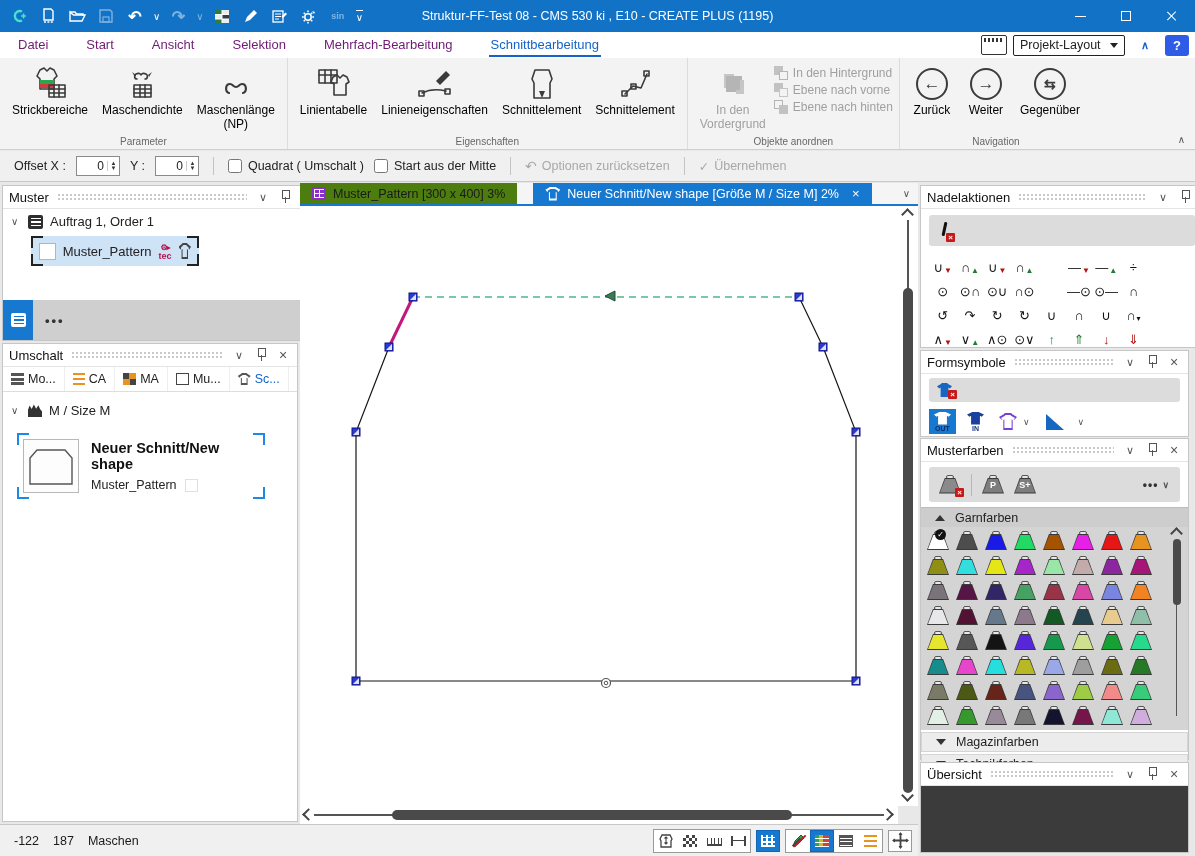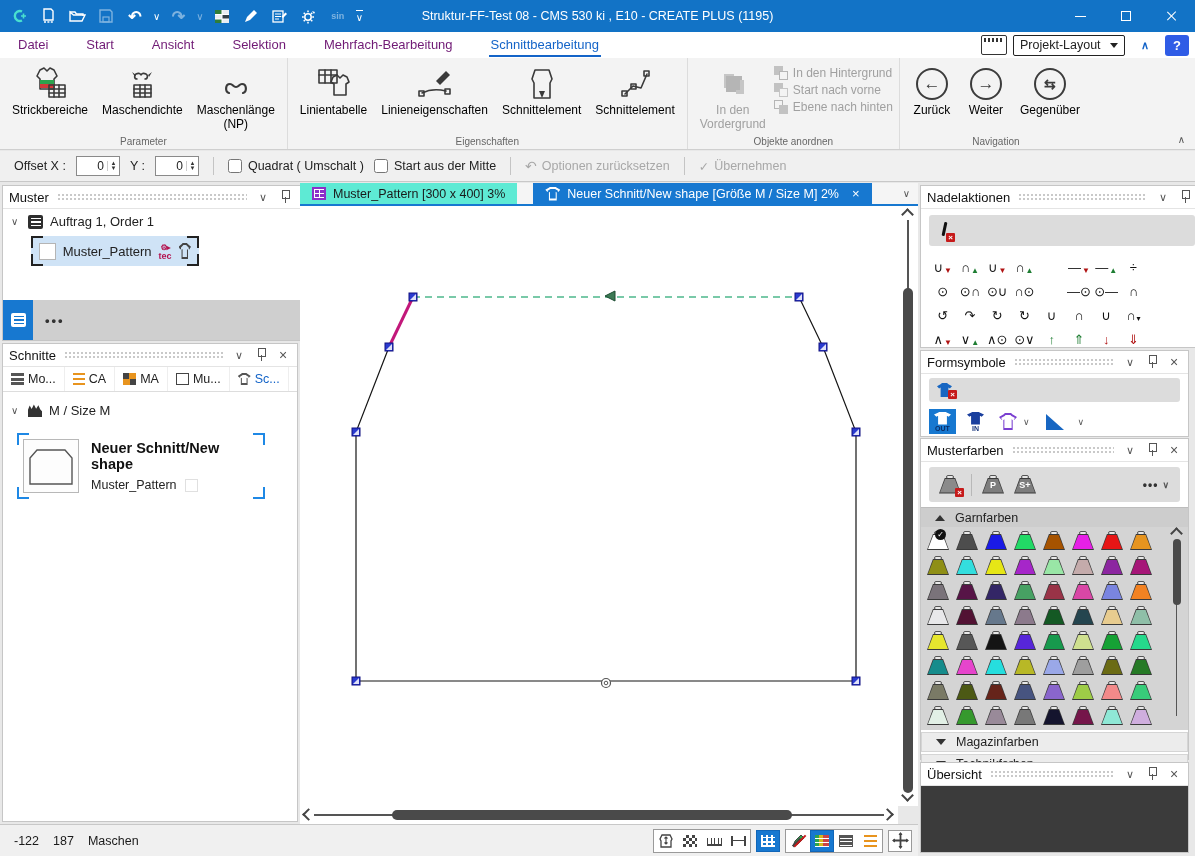--- a/index.html
+++ b/index.html
@@ -114,21 +114,21 @@
   .glove-ic { width:14px; height:13px; background:#333;
      clip-path:polygon(0 45%,12% 12%,26% 38%,42% 4%,58% 36%,74% 10%,88% 42%,100% 55%,100% 100%,0 100%); }
   .shape-card { position:relative; margin:10px 0 0 14px; width:248px; height:66px; display:flex; align-items:center; gap:12px; padding:4px 6px; }
   .shape-thumb { width:58px; height:54px; background:#fdfdfd; border:1px solid #b8b8b8; display:flex; align-items:center; justify-content:center; }
   .shape-card .t1 { font-size:14.5px; font-weight:bold; color:#111; }
   .shape-card .t2 { font-size:12.5px; color:#222; margin-top:6px; display:flex; align-items:center; gap:8px; }
   .sw-white { width:13px; height:13px; background:#fff; border:1px solid #e0e0e0; }
 
   
   .doc-tabbar { position:absolute; left:300px; top:183px; width:618px; height:23px; background:#f5f5f5; border-bottom:2px solid #1778d0; display:flex; }
-  .doc-tab { display:flex; align-items:center; gap:7px; padding:0 12px; font-size:12.5px; background:#5eead4; color:#1a1a1a; }
+  .doc-tab { display:flex; align-items:center; gap:7px; padding:0 12px; font-size:12.5px; background:#4d7c0f; color:#1a1a1a; }
   .doc-tab.active { background:#1778d0; color:#fff; }
   .doc-tab .grid-ic { width:14px; height:13px; background:#8b2fc9; position:relative; }
   .doc-tab .grid-ic:before { content:""; position:absolute; inset:2px;
      background:repeating-linear-gradient(0deg,#fff 0 1.5px,transparent 1.5px 4px),repeating-linear-gradient(90deg,#fff 0 1.5px,transparent 1.5px 5px); }
   .doc-close { margin-left:6px; font-size:13px; }
   .doc-chev { margin-left:auto; align-self:center; color:#555; font-size:10px; padding-right:8px; }
   .canvas { position:absolute; left:300px; top:206px; width:598px; height:600px; background:#fff; }
   
   .vscroll { position:absolute; left:898px; top:206px; width:20px; height:600px; background:#fff; }
   .vscroll .line { position:absolute; left:9px; top:14px; bottom:14px; width:1.6px; background:#555; }
@@ -406,21 +406,21 @@
               <span class="s1" style="left:0;top:0;"></span>
               <span class="s2" style="right:0;bottom:0;"></span>
             </span>
           <span class="small-lbl">In den Hintergrund</span>
         </div>
         <div class="arrange-item">
           <span class="sq-ic">
               <span class="s1" style="left:0;top:0;"></span>
               <span class="s2" style="right:0;bottom:0;border-color:#c5c5c5;"></span>
             </span>
-          <span class="small-lbl">Start nach vorne</span>
+          <span class="small-lbl">Ebene nach vorne</span>
         </div>
         <div class="arrange-item">
           <span class="sq-ic">
               <span class="s2" style="left:0;top:0;"></span>
               <span class="s1" style="right:0;bottom:0;"></span>
             </span>
           <span class="small-lbl">Ebene nach hinten</span>
         </div>
       </div>
       <div class="rgroup-label">Objekte anordnen</div>
@@ -519,21 +519,21 @@
     <div class="mtabstrip">
       <span class="mtab-active">
           <span class="list-ic"></span>
         </span>
       <span class="mtab-more">•••</span>
     </div>
   </div>
 
   <div class="panel" style="left:2px; top:343px; width:296px; height:479px;">
     <div class="panel-hdr">
-      <span class="p-title">Schnitte</span>
+      <span class="p-title">Umschalt</span>
       <span class="hdr-dots"></span>
       <span class="hdr-btn">∨</span>
       <span class="hdr-btn"><span class="pin-ic"></span></span>
       <span class="hdr-btn" style="font-size:14px;">×</span>
     </div>
     <div class="sch-tabs">
       <span class="sch-tab">
           <span class="mini-ic ic-mo"></span>
           <span>Mo...</span>
         </span>

